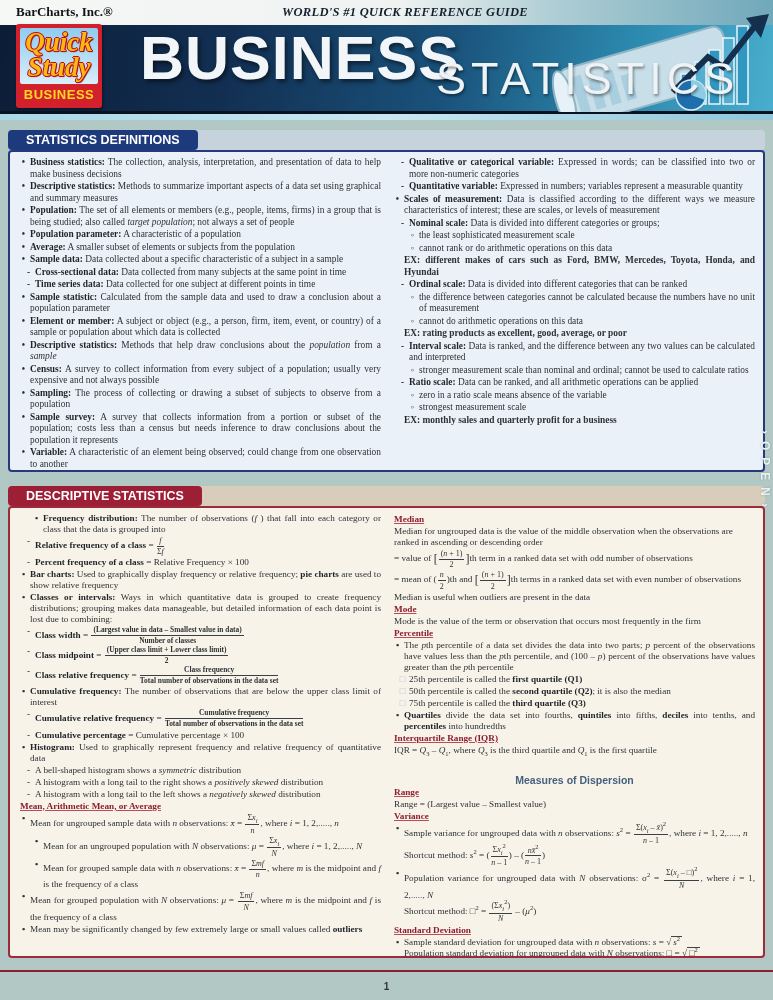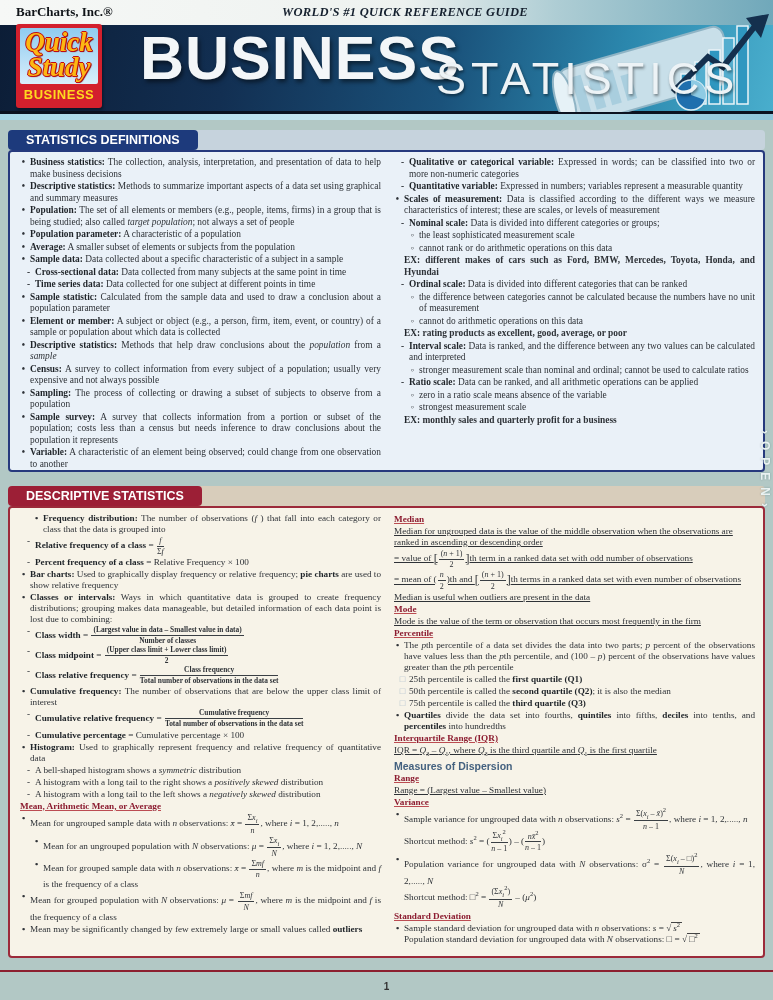--- a/index.html
+++ b/index.html
@@ -55,24 +55,24 @@
   .item{display:flex;gap:3px;margin:0 0 1px 0;}
   .mk{flex:0 0 7px;text-align:center;font-weight:bold;}
   .tx{flex:1;text-align:justify;}
   .t-b2{margin-left:13px;}
   .t-d{margin-left:5px;}
   .t-c{margin-left:15px;}
   .t-c .mk{font-weight:normal;}
   .t-e{margin-left:10px;font-weight:bold;}
   .t-q{margin-left:5px;}
   .t-q .mk{color:#a9bccb;}
-  .t-p .tx{text-align:left;text-decoration:underline;}
+  .t-p .tx{text-align:left;}
   .t-hb{font-family:"Liberation Sans",sans-serif;font-weight:bold;font-size:10.5px;
         color:#44617f;margin:2px 0 1px;}
-  .t-hb .tx{text-align:left;}
+  .t-hb .tx{text-align:center;margin-top:14px;}
   .t-hr{font-weight:bold;color:#8c1c30;margin:1px 0;}
   .t-hr .tx{text-align:left;text-decoration:underline;text-decoration-color:#bc4c52;}
 
   b{color:#1f2429;}
   sub{font-size:6.5px;}
   sup{font-size:6.5px;line-height:0;}
   .frac{display:inline-block;vertical-align:middle;text-align:center;line-height:1.15;
         font-size:8px;margin:0 1px;}
   .frac .nu{display:block;border-bottom:1px solid #3a3f44;padding:0 2px 0.5px;}
   .frac .de{display:block;padding-top:0.5px;}

